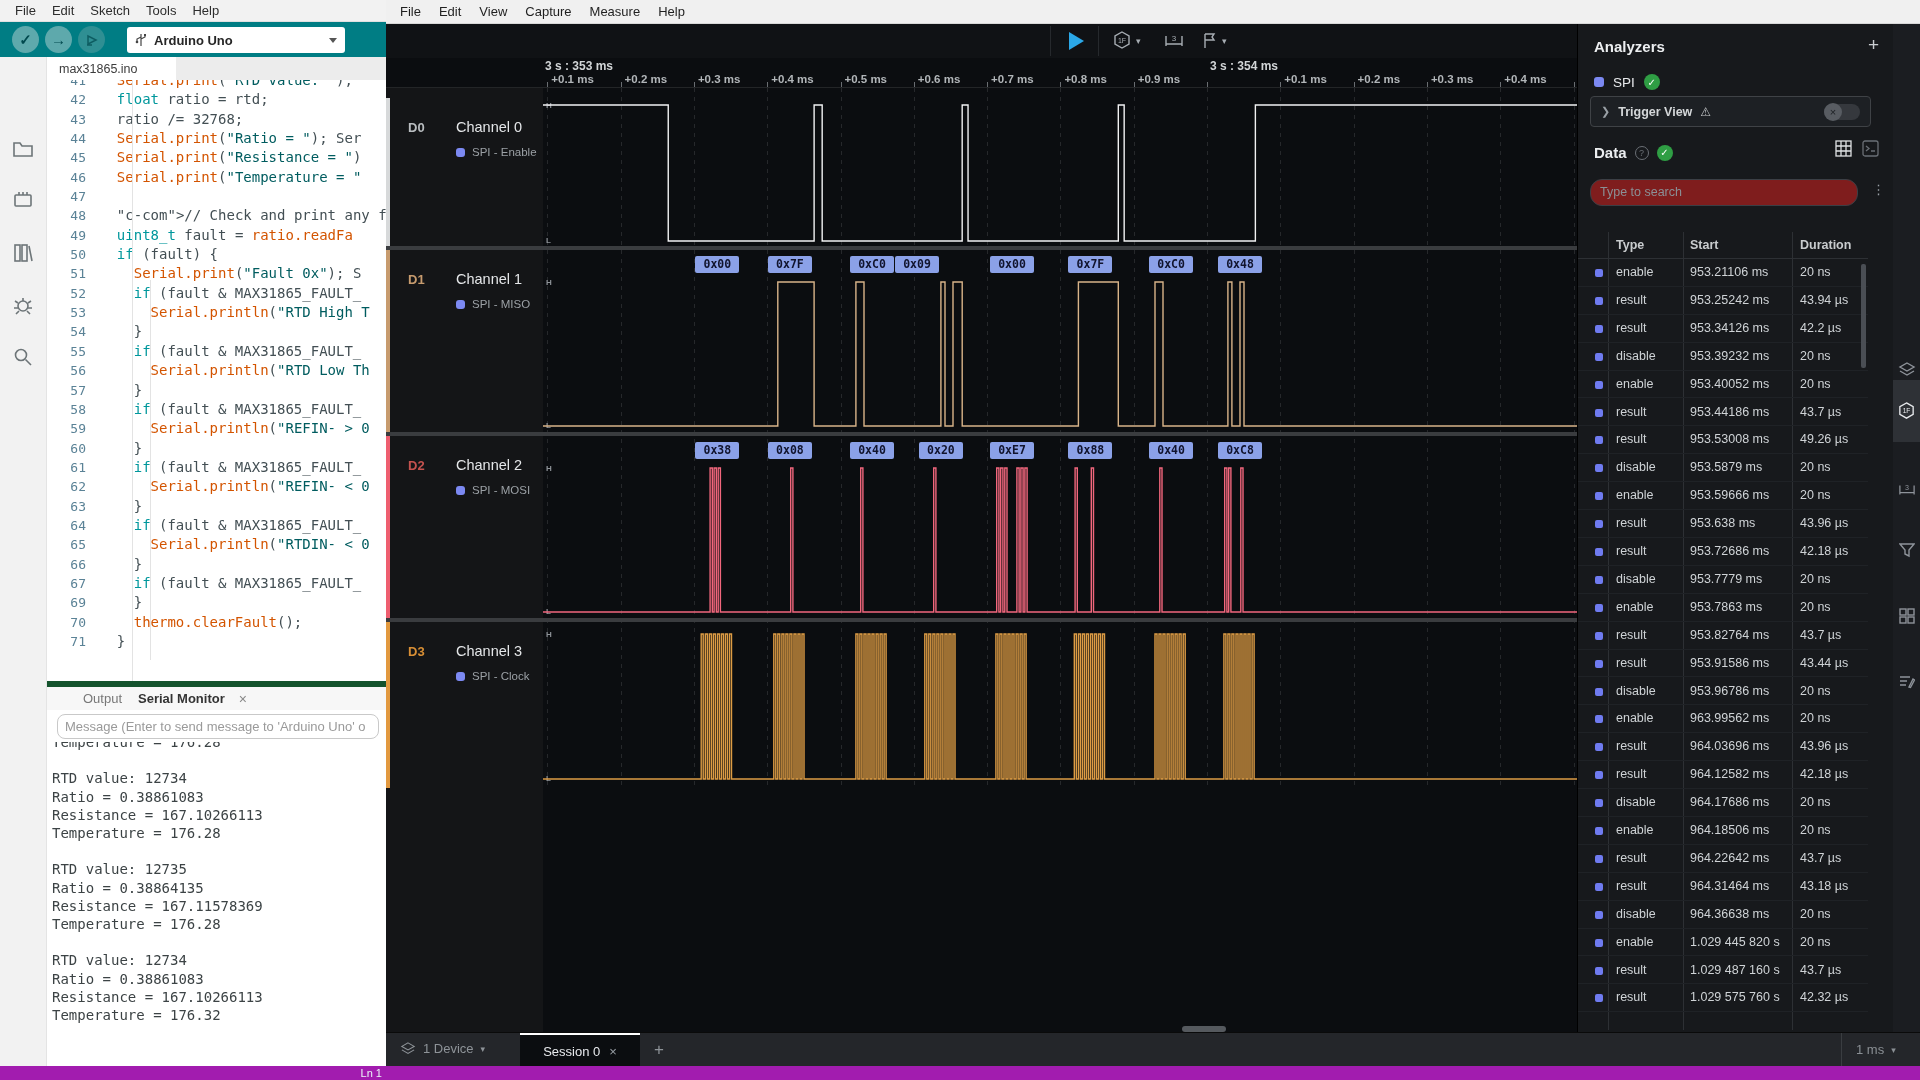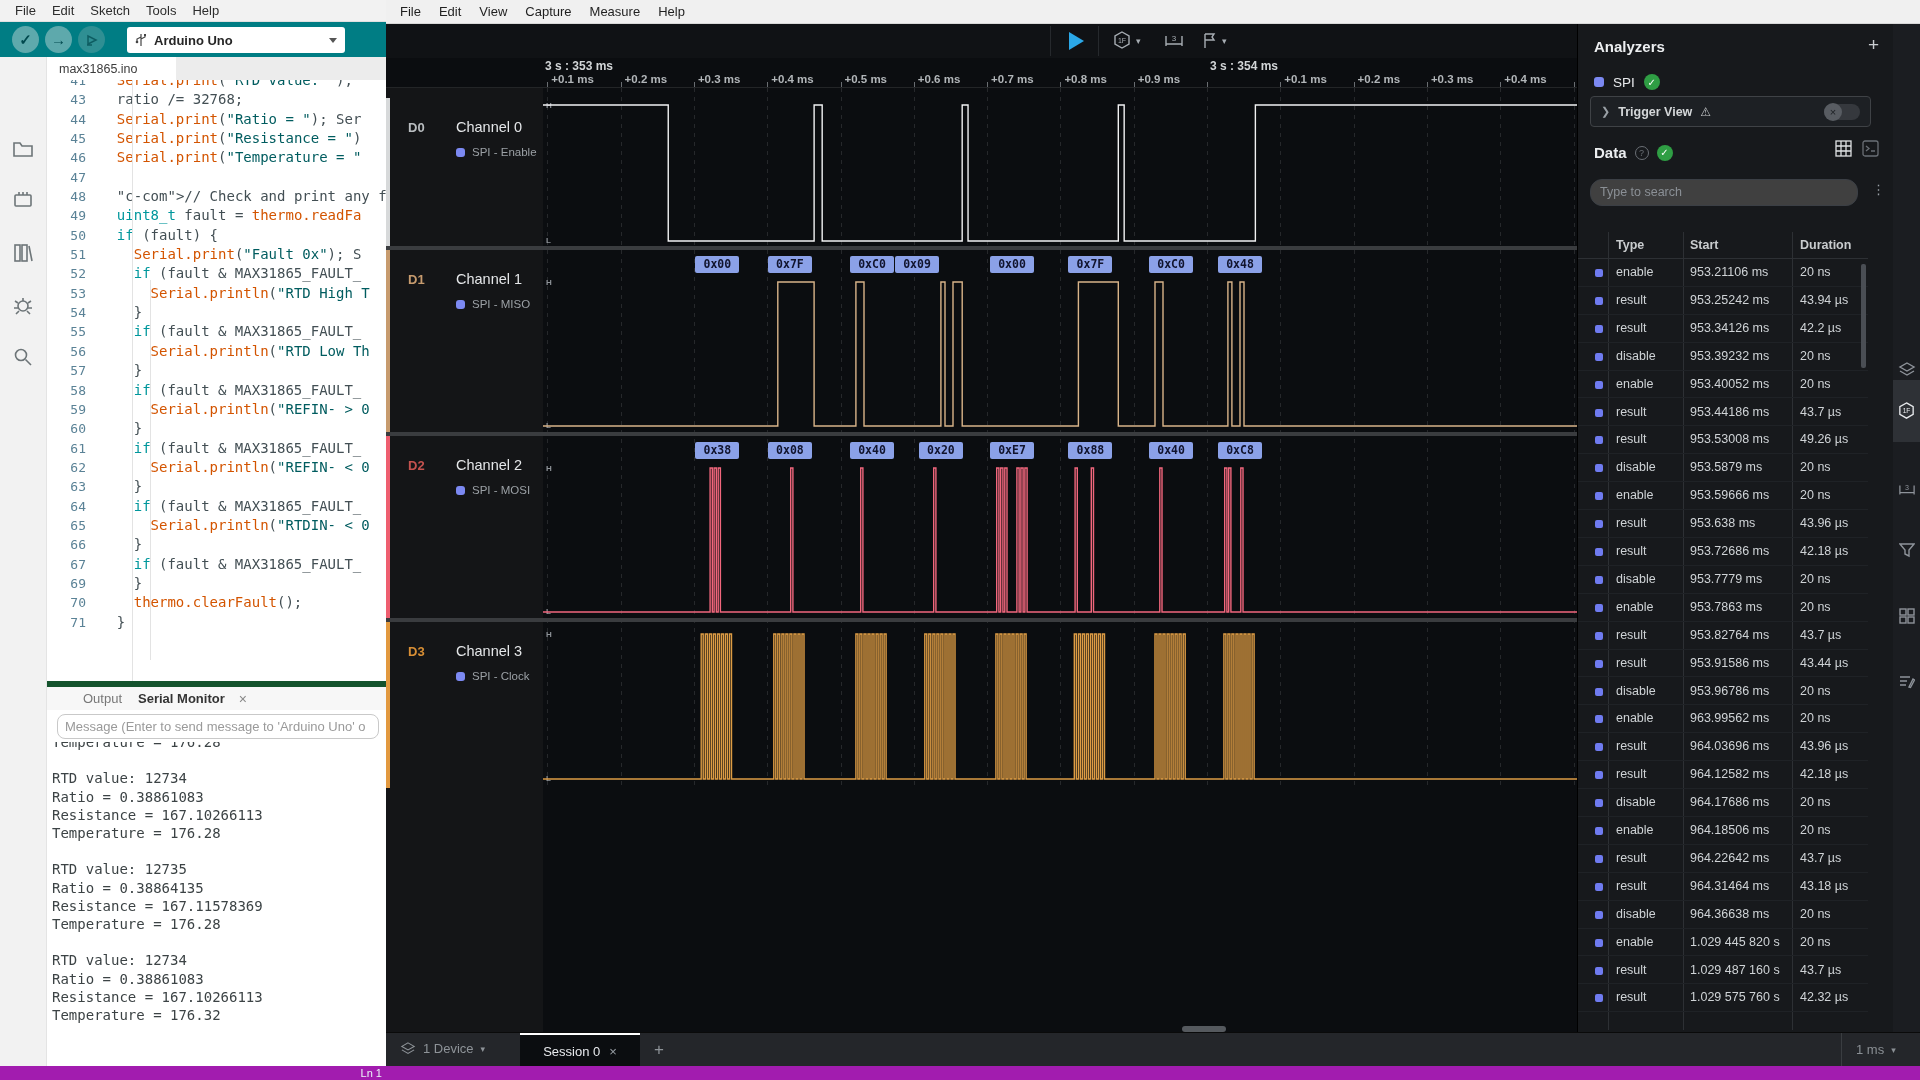--- a/index.html
+++ b/index.html
@@ -123,21 +123,21 @@
                     position:relative; }
   #trigger-toggle .knob { position:absolute; left:0px; top:-1px; width:18px; height:18px;
                           border-radius:50%; background:#585c62; color:#1d2024; font-size:11px;
                           display:flex; align-items:center; justify-content:center; }
   #data-title-row { position:absolute; left:16px; top:120px; display:flex; align-items:center; gap:8px; }
   #data-title-row .t { font-size:15px; font-weight:bold; color:#eceef0; }
   .qcircle { width:14px; height:14px; border-radius:50%; border:1px solid #6a6f75; color:#6a6f75;
              font-size:9px; display:flex; align-items:center; justify-content:center; }
   #data-view-icons { position:absolute; right:14px; top:116px; display:flex; gap:10px; }
   #search-box { position:absolute; left:12px; top:155px; width:268px; height:27px;
-                background:#404040; border:1px solid #3b3f45; border-radius:12px;
+                background:#7f1d1d; border:1px solid #3b3f45; border-radius:12px;
                 font-size:12.5px; color:#8b9096; line-height:25px; padding:0 9px; }
   #search-dots { position:absolute; right:8px; top:158px; color:#9aa0a6; font-size:13px; letter-spacing:0; }
 
   #dtable { position:absolute; left:0; top:208px; width:290px; height:798px; overflow:hidden; }
   .tcol-sep { position:absolute; top:0; width:1px; height:798px; background:#2d3034; }
   #dtable-header { position:absolute; left:0; top:0; width:290px; height:27px;
                    border-bottom:1px solid #2d3034; }
   .th { position:absolute; top:6px; font-size:12.5px; font-weight:bold; color:#c9ccce; }
   .trow { position:absolute; left:0; width:290px; height:27.9px; border-bottom:1px solid #1f2226; }
   .trow .bullet { position:absolute; left:17px; top:10px; width:8px; height:8px; border-radius:2px;
@@ -232,27 +232,28 @@
 
     <div id="ide-tabbar" class="abs">
       <div id="ide-tab">
         <span>max31865.ino</span>
       </div>
     </div>
 
     <div id="editor" class="abs">
       <div id="editor-inner">
           <div class="cline"><span class="ln">41</span><span class="ct">  <span class="c-fn">Serial.print</span>(<span class="c-str">"RTD value: "</span>);</span></div>
+          <div class="cline"><span class="ln">42</span><span class="ct">  <span class="c-kw">float</span> ratio = rtd;</span></div>
           <div class="cline"><span class="ln">43</span><span class="ct">  ratio /= 32768;</span></div>
           <div class="cline"><span class="ln">44</span><span class="ct">  <span class="c-fn">Serial.print</span>(<span class="c-str">"Ratio = "</span>); Ser</span></div>
           <div class="cline"><span class="ln">45</span><span class="ct">  <span class="c-fn">Serial.print</span>(<span class="c-str">"Resistance = "</span>)</span></div>
           <div class="cline"><span class="ln">46</span><span class="ct">  <span class="c-fn">Serial.print</span>(<span class="c-str">"Temperature = "</span></span></div>
           <div class="cline"><span class="ln">47</span><span class="ct"></span></div>
           <div class="cline"><span class="ln">48</span><span class="ct">  <span class="&lt;span">"c-com"</span>&gt;// Check and print any faults</span></div>
-          <div class="cline"><span class="ln">49</span><span class="ct">  <span class="c-kw">uint8_t</span> fault = <span class="c-fn">thermo.readFa</span></span></div>
+          <div class="cline"><span class="ln">49</span><span class="ct">  <span class="c-kw">uint8_t</span> fault = <span class="c-fn">ratio.readFa</span></span></div>
           <div class="cline"><span class="ln">50</span><span class="ct">  <span class="c-kw">if</span> (fault) {</span></div>
           <div class="cline"><span class="ln">51</span><span class="ct">    <span class="c-fn">Serial.print</span>(<span class="c-str">"Fault 0x"</span>); S</span></div>
           <div class="cline"><span class="ln">52</span><span class="ct">    <span class="c-kw">if</span> (fault &amp; MAX31865_FAULT_</span></div>
           <div class="cline"><span class="ln">53</span><span class="ct">      <span class="c-fn">Serial.println</span>(<span class="c-str">"RTD High T</span></span></div>
           <div class="cline"><span class="ln">54</span><span class="ct">    }</span></div>
           <div class="cline"><span class="ln">55</span><span class="ct">    <span class="c-kw">if</span> (fault &amp; MAX31865_FAULT_</span></div>
           <div class="cline"><span class="ln">56</span><span class="ct">      <span class="c-fn">Serial.println</span>(<span class="c-str">"RTD Low Th</span></span></div>
           <div class="cline"><span class="ln">57</span><span class="ct">    }</span></div>
           <div class="cline"><span class="ln">58</span><span class="ct">    <span class="c-kw">if</span> (fault &amp; MAX31865_FAULT_</span></div>
           <div class="cline"><span class="ln">59</span><span class="ct">      <span class="c-fn">Serial.println</span>(<span class="c-str">"REFIN- &gt; 0</span></span></div>

